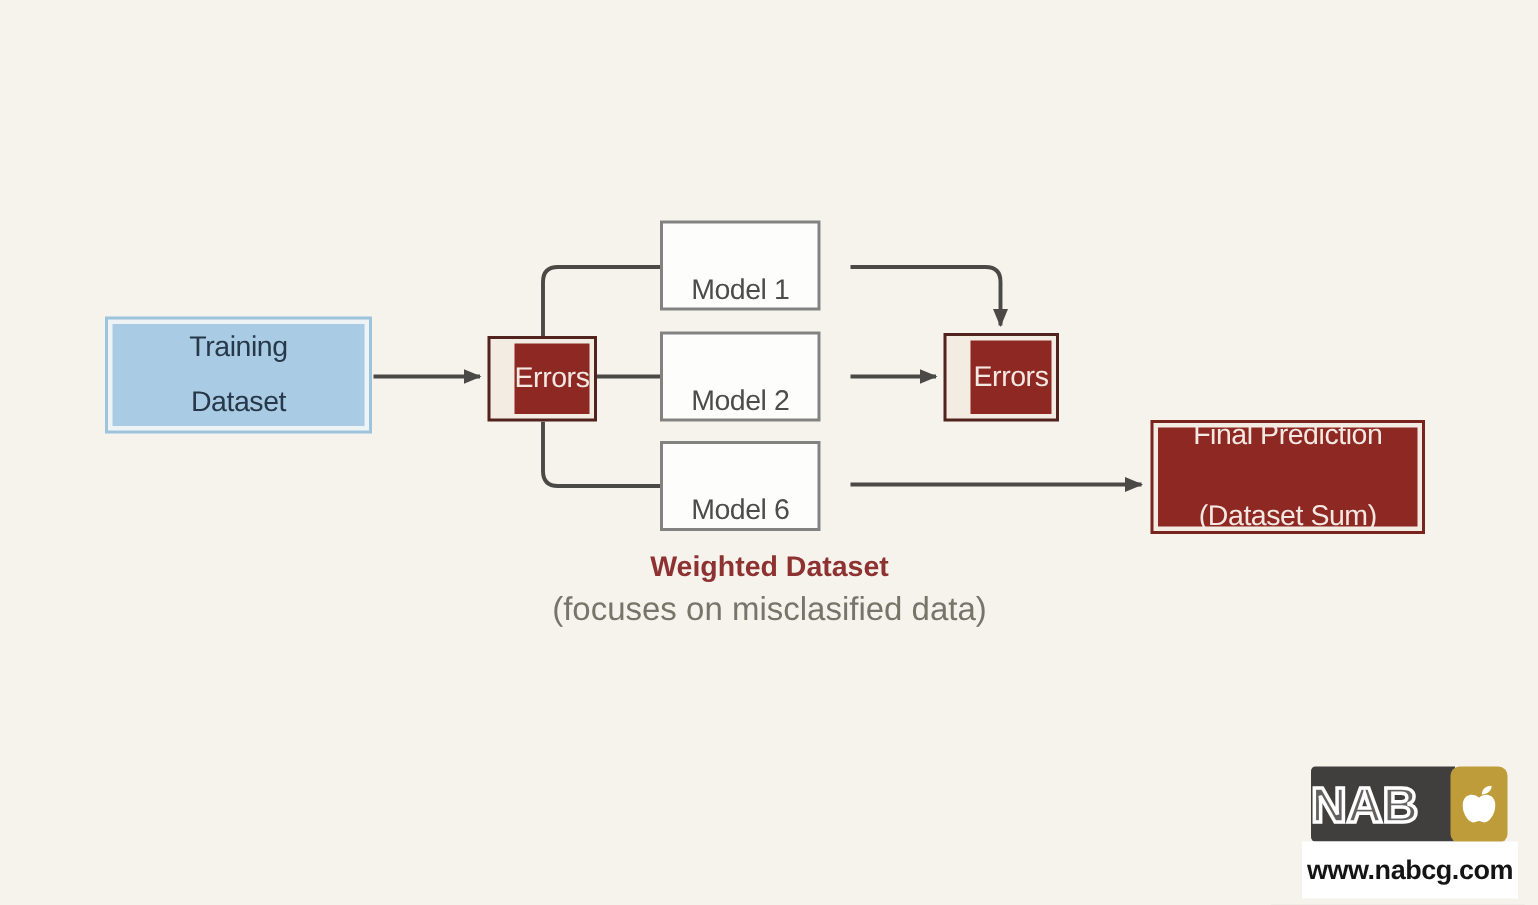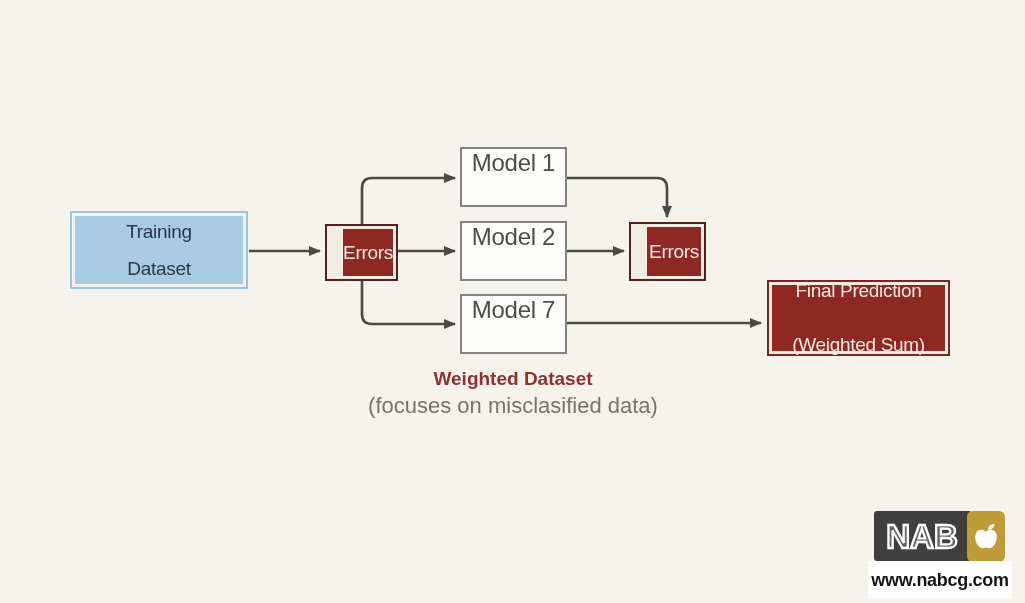--- a/index.html
+++ b/index.html
@@ -20,38 +20,38 @@
     border:2px solid var(--blue-border,#9ec4dc);background:var(--blue-gap,#eef3f6);
     color:var(--navy-text,#263849);font-size:19px;line-height:1.25;}
   .training .inner{background:var(--blue-fill,#a9cbe3);gap:13px;}
 
   .errors{border:2px solid var(--red-outer,#52221e);background:var(--cream-gap,#f3ece3);
     color:var(--box-white-text,#f4e9e2);font-size:19px;padding-left:16px;}
   .errors .inner{background:var(--red-fill,#8e2823);}
   .e1{left:325px;top:224px;width:73px;height:57px;}
   .e2{left:629px;top:222px;width:77px;height:59px;}
 
-  .model{left:460px;width:107px;height:60px;align-items:flex-start;justify-content:center;
+  .model{left:440px;width:107px;height:60px;align-items:flex-end;justify-content:center;
     border:2px solid var(--model-border,#828280);background:var(--model-fill,#fdfdfb);
-    color:var(--model-text,#4c4c4a);font-size:24px;}
+    color:var(--model-text,#4c4c4a);font-size:19px;}
   .m1{top:147px}.m2{top:221px}.m3{top:294px}
 
   .final{left:767px;top:280px;width:183px;height:76px;
     border:2px solid var(--red-outer-light,#7a241f);background:var(--cream-gap,#f3ece3);
     color:var(--box-white-text,#f4e9e2);font-size:19px;line-height:1.3;}
   .final .inner{background:var(--red-fill,#8e2823);gap:29px;}
 
   .caption{position:absolute;left:353px;top:368px;width:320px;text-align:center;}
   .caption-title{font-size:19px;font-weight:bold;color:var(--caption-red,#8e3131);}
   .caption-sub{font-size:22px;color:var(--caption-gray,#78746a);margin-top:3px;}
 
   .logo{position:absolute;left:868px;top:511px;width:144px;height:76px;}
   .logo-dark{position:absolute;left:6px;top:0;width:96px;height:50px;
     background:var(--logo-dark,#413f3d);border-radius:3px 0 0 3px;
-    display:flex;align-items:center;justify-content:center;}
+    display:flex;align-items:center;justify-content:flex-start;}
   .nab{font-weight:bold;font-size:33px;color:#fff;line-height:1;}
   @supports (-webkit-text-stroke: 2px #fff){
     .nab{color:rgba(255,255,255,0.18);-webkit-text-stroke:2.3px #fff;}
   }
   .logo-gold{position:absolute;left:99px;top:0;width:38px;height:51px;
     background:var(--logo-gold,#bf9c3a);border-radius:6px;
     display:flex;align-items:center;justify-content:center;}
   .logo-url{position:absolute;left:0;top:50px;width:144px;height:38px;background:#ffffff;
     display:flex;align-items:center;justify-content:center;
     font-size:18px;font-weight:bold;color:#141414;letter-spacing:-0.3px;}
@@ -89,33 +89,33 @@
     </div>
   </div>
 
   <div class="node model m1">
     <span>Model 1</span>
   </div>
   <div class="node model m2">
     <span>Model 2</span>
   </div>
   <div class="node model m3">
-    <span>Model 7</span>
+    <span>Model 6</span>
   </div>
 
   <div class="node framed errors e2">
     <div class="inner">
       <span>Errors</span>
     </div>
   </div>
 
   <div class="node framed final">
     <div class="inner">
       <span>Final Prediction</span>
-      <span>(Weighted Sum)</span>
+      <span>(Dataset Sum)</span>
     </div>
   </div>
 
   <div class="caption">
     <div class="caption-title">Weighted Dataset</div>
     <div class="caption-sub">(focuses on misclasified data)</div>
   </div>
 
   <div class="logo">
     <div class="logo-dark">

